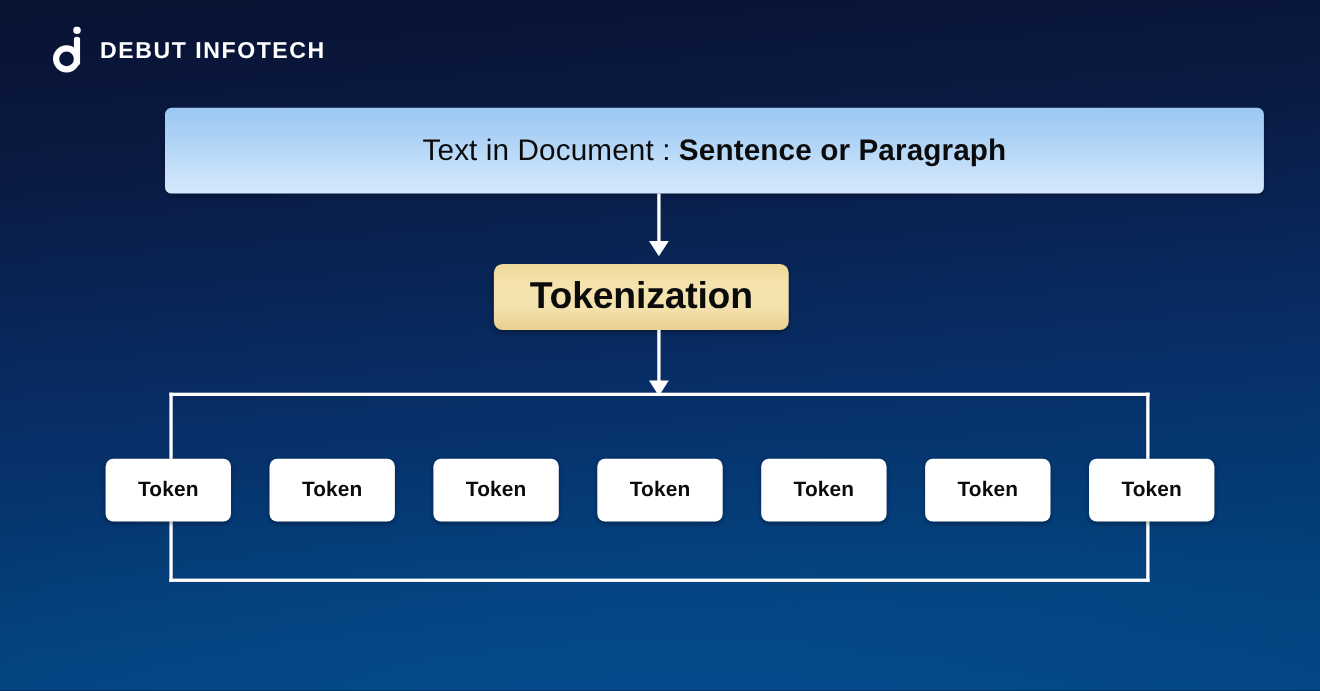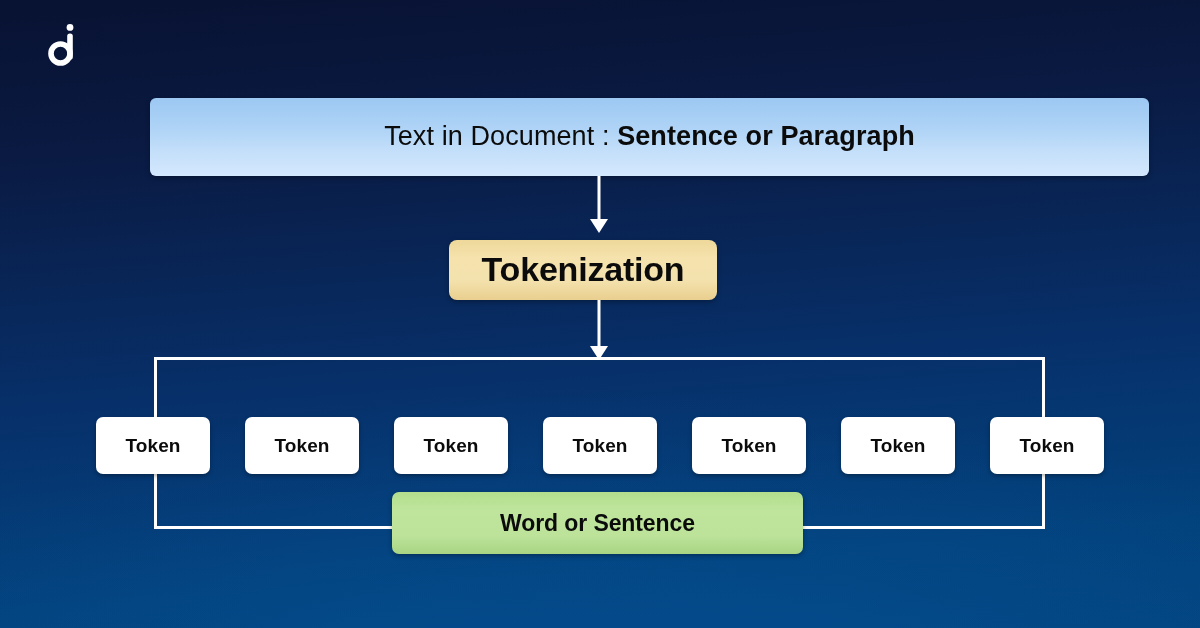--- a/index.html
+++ b/index.html
@@ -152,20 +152,21 @@
 <body>
 
 <div id="canvas">
 
   <div id="logo">
     <svg id="logo-mark" width="30" height="44" viewBox="0 0 30 44">
       <circle cx="12.5" cy="29.5" r="9.5" fill="none" stroke="#ffffff" stroke-width="5.6"></circle>
       <rect x="19.2" y="9.5" width="5.6" height="26" rx="2.6" fill="#ffffff"></rect>
       <circle cx="22" cy="3.4" r="3.4" fill="#ffffff"></circle>
     </svg>
+    <span id="logo-word">DEBUT  INFOTECH</span>
   </div>
 
   <div class="node" id="doc-box">
     <span>
       <span>Text in Document : </span><span class="strong">Sentence or Paragraph</span>
     </span>
   </div>
 
   <div class="arrow" id="arrow-1">
     <div class="shaft"></div>
@@ -201,17 +202,14 @@
   <div class="node token-box" style="left:692px;">
       <span>Token</span>
     </div>
   <div class="node token-box" style="left:841px;">
       <span>Token</span>
     </div>
   <div class="node token-box" style="left:990px;">
       <span>Token</span>
     </div>
 
-  <div class="node" id="result-box">
-    <span>Word or Sentence</span>
-  </div>
 
 </div>
 
 </body></html>

